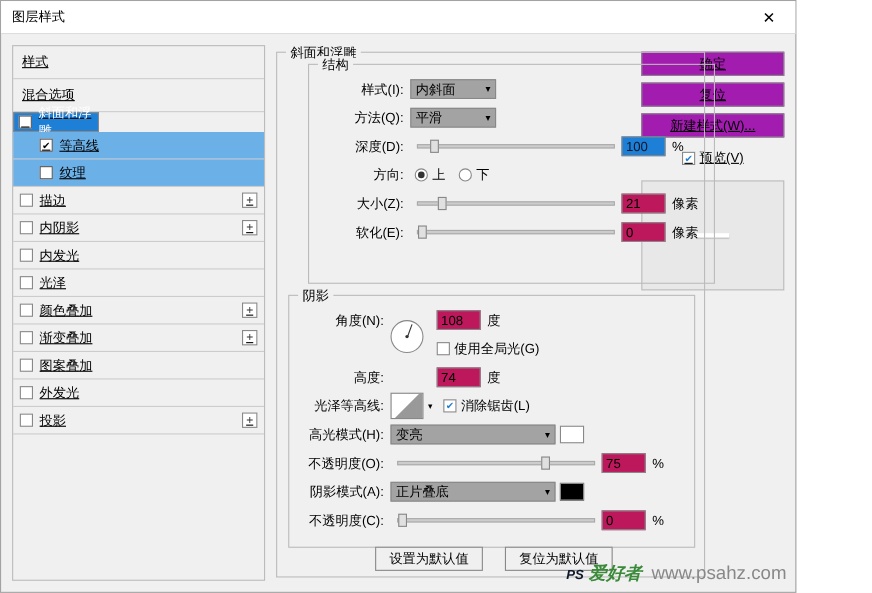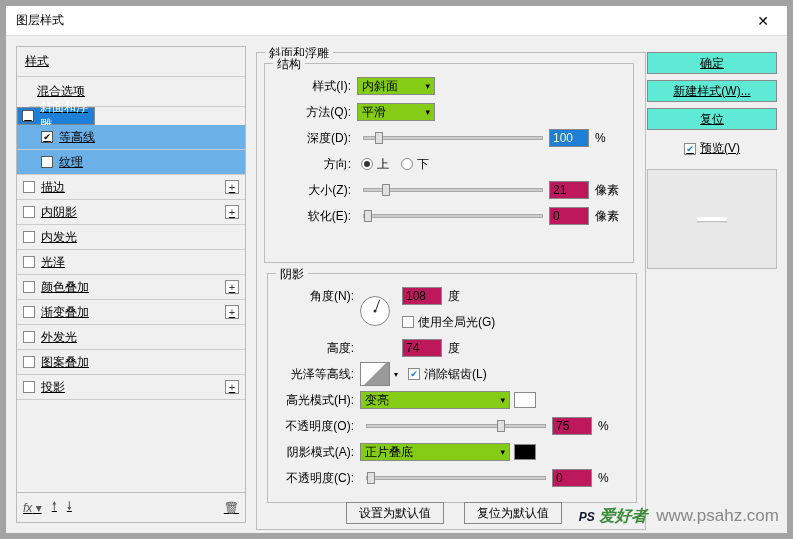--- a/index.html
+++ b/index.html
@@ -1,67 +1,67 @@
 <!DOCTYPE html>
 <html><head>
 <meta charset="utf-8">
 <style>
 * { box-sizing: border-box; font-family: "Microsoft YaHei", SimSun, sans-serif; font-size: 12px; }
 body { margin: 0; background: #fff; }
-.window { width: 793px; height: 539px; background: #f0f0f0; border: 6px solid #a3a3a3; position: relative; }
+.window { width: 724px; height: 539px; background: #f0f0f0; border: 1px solid #a3a3a3; position: relative; }
 .titlebar { height: 30px; background: #fff; border-bottom: 1px solid #ddd; display: flex; align-items: center; padding: 0 10px; }
 .titlebar-title { flex: 1; }
 .close-x { font-size: 14px; padding: 0 8px; cursor: default; }
 .body { position: absolute; top: 30px; left: 0; right: 0; bottom: 0; padding: 10px; display: flex; gap: 10px; text-decoration: underline; }
 .styles-panel { width: 230px; background: #f0f0f0; border: 1px solid #bbb; display: flex; flex-direction: column; }
 .styles-header { padding: 6px 8px; border-bottom: 1px solid #ccc; }
-.styles-sub { padding: 6px 8px; border-bottom: 1px solid #ccc; margin-left: 12px; }
+.styles-sub { padding: 6px 8px; border-bottom: 1px solid #ccc; }
 .style-row { display: flex; align-items: center; padding: 4px 6px; border-bottom: 1px solid #ccc; height: 25px; }
 .style-row.sel { background: #1e7fd6; color: #fff; }
 .style-row.sub { background: #6cb0e8; color: #000; }
 .style-row .cb { width: 12px; height: 12px; border: 1px solid #888; background: #fff; margin-right: 6px; display: inline-flex; align-items: center; justify-content: center; font-size: 9px; line-height: 1; }
 .style-row.sel .cb, .style-row.sub .cb { border-color: #555; }
 .style-row .lbl { flex: 1; }
 .style-row.indent .cb { margin-left: 18px; }
 .style-row .plus { width: 14px; height: 14px; border: 1px solid #888; background: #fff; color: #333; display: inline-flex; align-items: center; justify-content: center; font-size: 11px; line-height: 1; }
 .styles-footer { margin-top: auto; border-top: 1px solid #bbb; padding: 4px 6px; display: flex; align-items: center; gap: 10px; font-size: 11px; color: #555; }
 .styles-footer .sp { flex: 1; }
 
 .center { flex: 1; position: relative; }
 .group { position: absolute; border: 1px solid #bbb; }
 .group-label { position: absolute; top: -8px; left: 8px; background: #f0f0f0; padding: 0 4px; }
 .g-main { left: 0; top: 6px; width: 390px; height: 478px; }
-.g-struct { position: absolute; left: 7px; top: 10px; width: 370px; height: 200px; border: 1px solid #bbb; }
+.g-struct { position: absolute; left: 28px; top: 10px; width: 370px; height: 200px; border: 1px solid #bbb; }
 .g-shadow { position: absolute; left: 10px; top: 220px; width: 370px; height: 230px; border: 1px solid #bbb; }
 
 .row { display: flex; align-items: center; height: 24px; margin: 2px 8px; }
 .row .lab { width: 78px; text-align: right; margin-right: 6px; }
-.sel { height: 18px; border: 1px solid #888; background: #84cc16; padding: 0 4px; width: 78px; display: inline-flex; align-items: center; }
+.sel { height: 18px; border: 1px solid #888; background: #a3a3a3; padding: 0 4px; width: 78px; display: inline-flex; align-items: center; }
 .sel .arr { margin-left: auto; font-size: 9px; }
 .slider { flex: 1; height: 4px; background: #ccc; position: relative; margin: 0 6px; border: 1px solid #aaa; }
 .slider .thumb { position: absolute; top: -5px; width: 8px; height: 12px; background: #e0e0e0; border: 1px solid #888; }
 .numbox { width: 40px; height: 18px; border: 1px solid #888; background: #be185d; text-align: left; padding: 0 3px; line-height: 16px; }
-.numbox.hl { background: #1e7fd6; color: #fef9c3; }
+.numbox.hl { background: #1e7fd6; color: #0f172a; }
 .unit { margin-left: 6px; width: 30px; }
 .radio { width: 12px; height: 12px; border: 1px solid #888; border-radius: 50%; background: #fff; margin: 0 4px; display: inline-flex; align-items: center; justify-content: center; }
 .radio .dot { width: 6px; height: 6px; background: #333; border-radius: 50%; }
 .cb2 { width: 12px; height: 12px; border: 1px solid #888; background: #fff; margin-right: 4px; display: inline-flex; align-items: center; justify-content: center; font-size: 9px; color: #1e7fd6; }
 .angle { width: 30px; height: 30px; border: 1px solid #888; border-radius: 50%; background: #fff; position: relative; margin-right: 8px; }
 .angle .hand { position: absolute; left: 50%; top: 50%; width: 12px; height: 1px; background: #333; transform-origin: 0 0; transform: rotate(-70deg); }
 .angle .ctr { position: absolute; left: 50%; top: 50%; width: 3px; height: 3px; background: #333; border-radius: 50%; transform: translate(-50%,-50%); }
 .contour { width: 30px; height: 24px; border: 1px solid #888; background: linear-gradient(135deg,#fff 49%,#999 51%); margin-right: 4px; }
 .swatch { width: 22px; height: 16px; border: 1px solid #888; margin-left: 4px; }
 .swatch.white { background: #fff; }
 .swatch.black { background: #000; }
 
 .btns { position: absolute; left: 290px; top: 456px; display: flex; gap: 20px; }
 .btn { height: 22px; padding: 0 12px; border: 1px solid #888; background: #f0f0f0; display: inline-flex; align-items: center; }
 
 .right { width: 130px; display: flex; flex-direction: column; gap: 6px; padding-top: 6px; }
-.rbtn { height: 22px; border: 1px solid #888; background: #5eead4; display: flex; align-items: center; justify-content: center; }
+.rbtn { height: 22px; border: 1px solid #888; background: #a21caf; display: flex; align-items: center; justify-content: center; }
 .preview-cb { display: flex; align-items: center; justify-content: center; margin-top: 4px; }
 .preview-box { margin-top: 6px; height: 100px; border: 1px solid #bbb; background: #e8e8e8; display: flex; align-items: center; justify-content: center; }
 .preview-box .stripe { width: 30px; height: 4px; background: #fff; box-shadow: 0 1px 1px rgba(0,0,0,0.2); }
 
 .watermark { position: absolute; right: 8px; bottom: 6px; font-size: 16px; font-weight: bold; color: #3a8a3a; font-style: italic; }
 .watermark span.g { color: #0f172a; }
 </style>
 </head>
 <body>
 
@@ -112,39 +112,32 @@
         <span class="lbl">颜色叠加</span>
         <span class="plus">+</span>
       </div>
       <div class="style-row">
         <span class="cb"></span>
         <span class="lbl">渐变叠加</span>
         <span class="plus">+</span>
       </div>
       <div class="style-row">
         <span class="cb"></span>
+        <span class="lbl">图案叠加</span>
+      </div>
+      <div class="style-row">
+        <span class="cb"></span>
         <span class="lbl">外发光</span>
       </div>
       <div class="style-row">
         <span class="cb"></span>
-        <span class="lbl">图案叠加</span>
-      </div>
-      <div class="style-row">
-        <span class="cb"></span>
         <span class="lbl">投影</span>
         <span class="plus">+</span>
       </div>
 
-      <div class="styles-footer">
-        <span><i>fx</i> ▾</span>
-        <span>🠕</span>
-        <span>🠗</span>
-        <span class="sp"></span>
-        <span>🗑</span>
-      </div>
     </div>
 
     <div class="center">
       <div class="group g-main">
         <span class="group-label">斜面和浮雕</span>
 
         <div class="g-struct">
           <span class="group-label">结构</span>
 
           <div class="row" style="margin-top:10px">
@@ -261,22 +254,22 @@
       </div>
 
       <div class="btns" style="left:90px">
         <span class="btn">设置为默认值</span>
         <span class="btn">复位为默认值</span>
       </div>
     </div>
 
     <div class="right">
       <div class="rbtn">确定</div>
+      <div class="rbtn">复位</div>
       <div class="rbtn">新建样式(W)...</div>
-      <div class="rbtn">复位</div>
       <div class="preview-cb">
         <span class="cb2">✔</span>
         <span>预览(V)</span>
       </div>
       <div class="preview-box">
         <div class="stripe"></div>
       </div>
     </div>
 
   </div>

